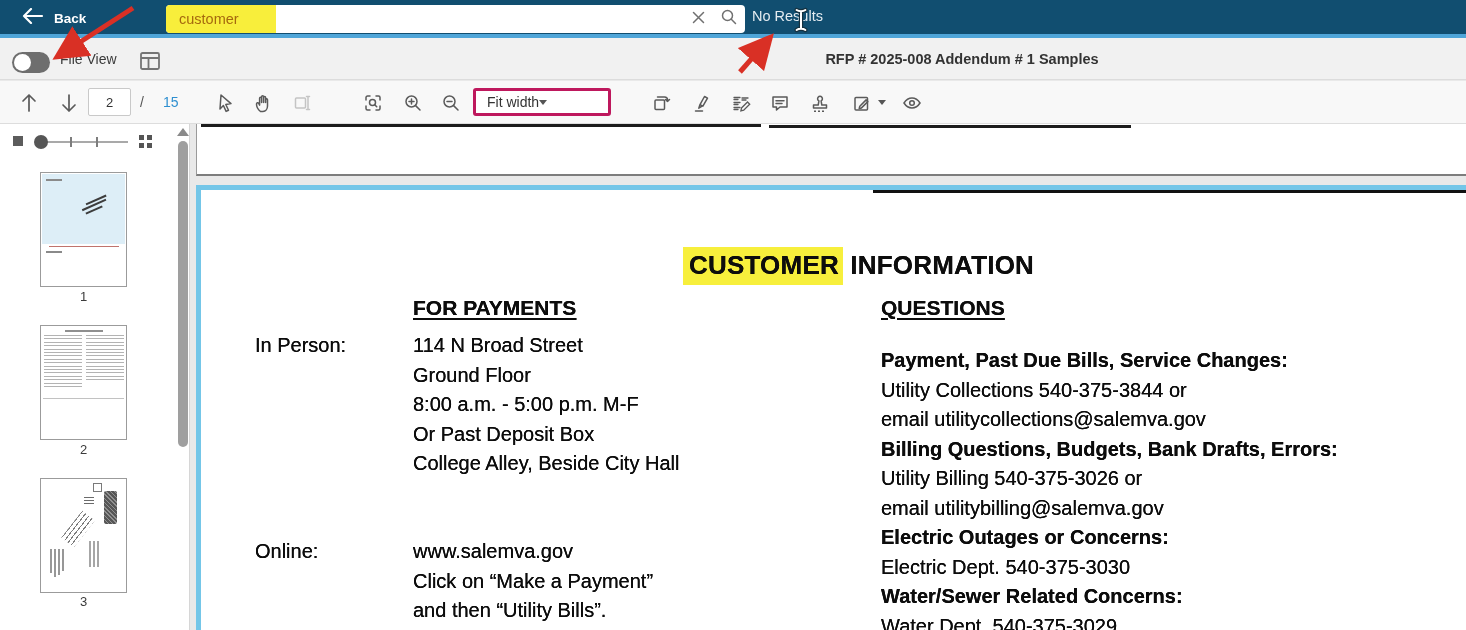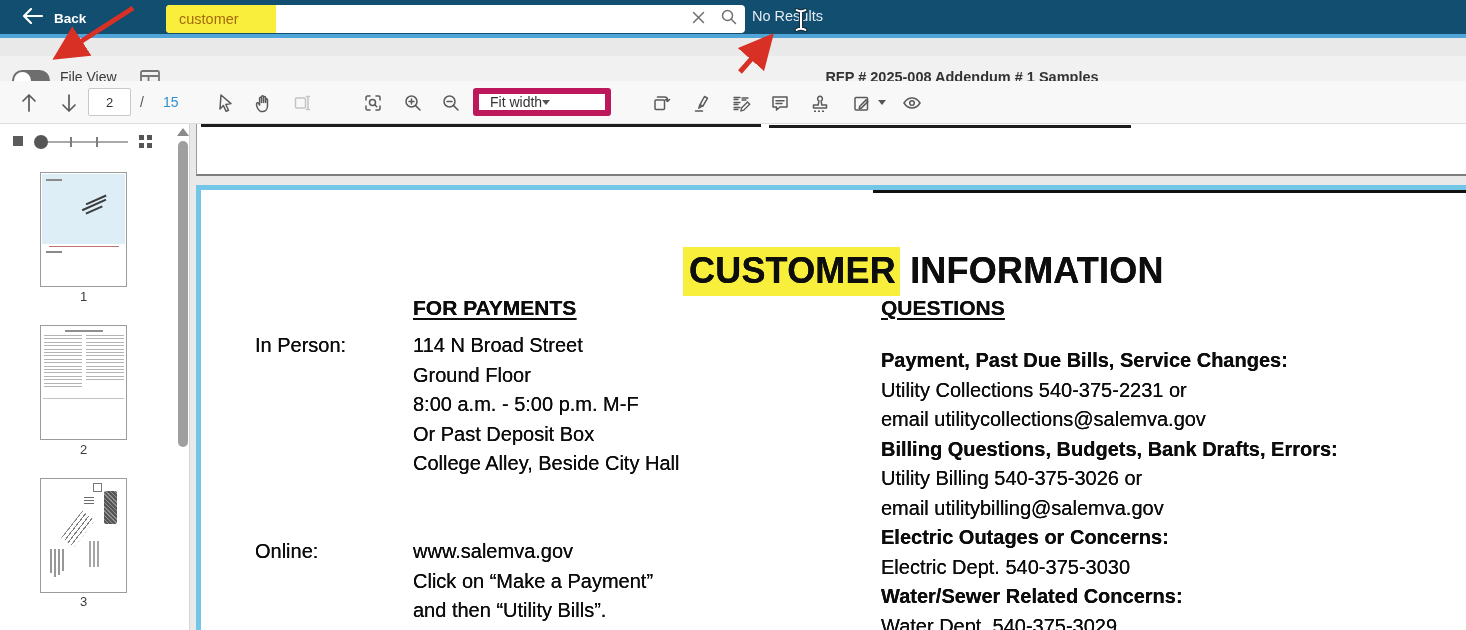--- a/index.html
+++ b/index.html
@@ -15,39 +15,39 @@
   .back-label { color:#ffffff; font-size:13.5px; font-weight:700; }
   .search-field { position:absolute; left:166px; top:5px; width:579px; height:28px;
     background:#ffffff; border-radius:4px; display:flex; align-items:center; }
   .search-hl { height:28px; width:110px; background:#f8ee3b; border-radius:4px 0 0 4px;
     display:flex; align-items:center; padding-left:13px;
     color:#a5690e; font-size:14.5px; }
   .search-icons { position:absolute; right:8px; top:0; height:28px; display:flex; align-items:center; gap:16px; }
   .no-results { position:absolute; left:752px; top:8px; color:#e4ecf1; font-size:14.5px; }
   
   .subheader { position:absolute; left:0; top:38px; width:1466px; height:42px;
-    background:#f1f1f1; border-bottom:1px solid #dcdcdc;margin-top:18px; }
+    background:#f1f1f1; border-bottom:1px solid #dcdcdc; }
   .toggle { position:absolute; left:12px; top:14px; width:38px; height:21px;
     background:#6e6e6e; border-radius:11px; cursor:pointer; }
   .toggle .knob { position:absolute; left:2px; top:2px; width:17px; height:17px; background:#ffffff; border-radius:50%; }
   .fileview-label { position:absolute; left:60px; top:13px; font-size:14px; color:#3a3a3a; }
   .fileview-icon { position:absolute; left:138px; top:11px; cursor:pointer; }
   .doc-title { position:absolute; left:712px; top:13px; width:500px; text-align:center;
     font-size:14.5px; font-weight:700; color:#333333; }
   
   .toolbar { position:absolute; left:0; top:81px; width:1466px; height:43px;
     background:#f8f8f8; border-bottom:1px solid #dddddd; }
   .tbtn { position:absolute; top:10px; width:24px; height:24px; display:flex; align-items:center; justify-content:center; cursor:pointer; }
   .page-input { position:absolute; left:88px; top:7px; width:43px; height:28px;
     border:1px solid #c9c9c9; border-radius:2px; background:#ffffff; text-align:center;
     font-size:13px; color:#333; font-family:"Liberation Sans",sans-serif; }
   .page-count { position:absolute; left:140px; top:13px; font-size:14px; color:#555; }
   .page-count .cnt { color:#2e8fd0; margin-left:19px; }
   .fit-select { position:absolute; left:473px; top:7px; width:138px; height:28px;
-    border:6px solid #be185d; border-radius:3px; background:#ffffff;
+    border:3px solid #be185d; border-radius:3px; background:#ffffff;
     display:flex; align-items:center; padding:0 11px; cursor:pointer; }
   .fit-select span { font-size:14px; color:#333; }
   .caret-down { width:0; height:0; border-left:4.5px solid transparent; border-right:4.5px solid transparent; border-top:5.5px solid #555; }
   .mini-caret { position:absolute; left:878px; top:19px; }
   
   .sidebar { position:absolute; left:0; top:124px; width:190px; height:506px;
     background:#ffffff; border-right:1px solid #d6d6d6; }
   .sq-icon { position:absolute; left:13px; top:12px; width:10px; height:10px; background:#5c5c5c; cursor:pointer; }
   .zoom-slider { position:absolute; left:34px; top:8px; width:96px; height:20px; cursor:pointer; }
   .zoom-slider .track { position:absolute; left:6px; top:9px; width:88px; height:2px; background:#a9a9a9; }
@@ -84,21 +84,21 @@
   .t3-addr { position:absolute; left:9px; top:70px; width:2px; background:#979797; }
   .t3-mid { position:absolute; top:62px; width:1.5px; height:26px; background:#a6a6a6; }
   
   .viewer { position:absolute; left:190px; top:124px; width:1276px; height:506px; background:#e9e9e9; overflow:hidden; }
   .page1 { position:absolute; left:6px; top:0; width:1286px; height:52px; background:#ffffff;
     border-left:1px solid #9a9a9a; border-right:1px solid #9a9a9a; border-bottom:2px solid #7d7d7d; }
   .p1-line { position:absolute; background:#1c1c1c; height:3px; top:0; }
   .page2 { position:absolute; left:6px; top:61px; width:1286px; height:445px; background:#ffffff;
     border-top:5px solid #74c6e8; border-left:5px solid #74c6e8; }
   .p2-topline { position:absolute; left:672px; top:0; width:620px; height:3px; background:#111; }
-  .doc-title2 { position:absolute; left:482px; top:60px; font-size:36px; font-weight:700; color:#0d0d0d;
+  .doc-title2 { position:absolute; left:482px; top:60px; font-size:26px; font-weight:700; color:#0d0d0d;
     letter-spacing:0.2px; white-space:nowrap; text-shadow:0 0 0.5px #000; }
   .hl { background:#f7ef3c; padding:3px 4px 5px 6px; }
   .doc-text { font-size:20px; color:#0c0c0c; line-height:29.5px; text-shadow:0 0 0.4px #000; white-space:nowrap; }
   .doc-head { position:absolute; font-size:21px; font-weight:700; color:#0c0c0c;
     text-decoration:underline; text-underline-offset:3px; text-shadow:0 0 0.5px #000; }
   .bold { font-weight:700; }
   
   .overlay { position:absolute; left:0; top:0; width:1466px; height:630px; pointer-events:none; z-index:60; }
 </style>
 </head>
@@ -315,21 +315,21 @@
       <div class="doc-text" style="position:absolute;left:54px;top:347px;">Online:</div>
       <div class="doc-text" style="position:absolute;left:212px;top:347px;">
         <div>www.salemva.gov</div>
         <div>Click on “Make a Payment”</div>
         <div>and then “Utility Bills”.</div>
       </div>
 
       <div class="doc-head" style="left:680px;top:106px;">QUESTIONS</div>
       <div class="doc-text" style="position:absolute;left:680px;top:156px;">
         <div class="bold">Payment, Past Due Bills, Service Changes:</div>
-        <div>Utility Collections 540-375-2231 or</div>
+        <div>Utility Collections 540-375-3844 or</div>
         <div>email utilitycollections@salemva.gov</div>
         <div class="bold">Billing Questions, Budgets, Bank Drafts, Errors:</div>
         <div>Utility Billing 540-375-3026 or</div>
         <div>email utilitybilling@salemva.gov</div>
         <div class="bold">Electric Outages or Concerns:</div>
         <div>Electric Dept. 540-375-3030</div>
         <div class="bold">Water/Sewer Related Concerns:</div>
         <div>Water Dept. 540-375-3029</div>
       </div>
     </div>

